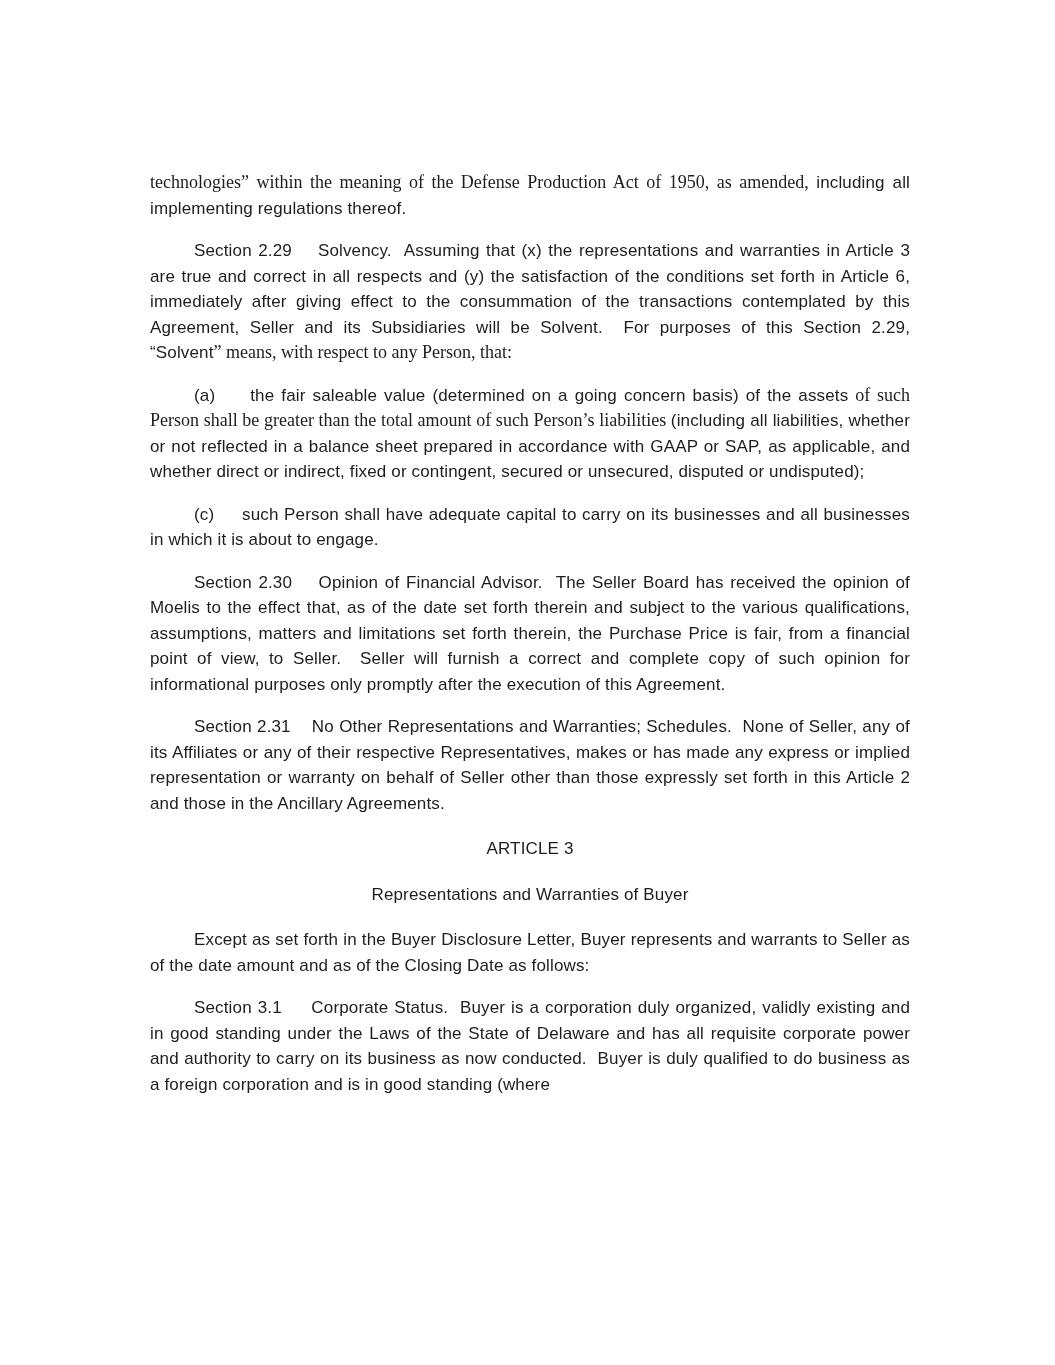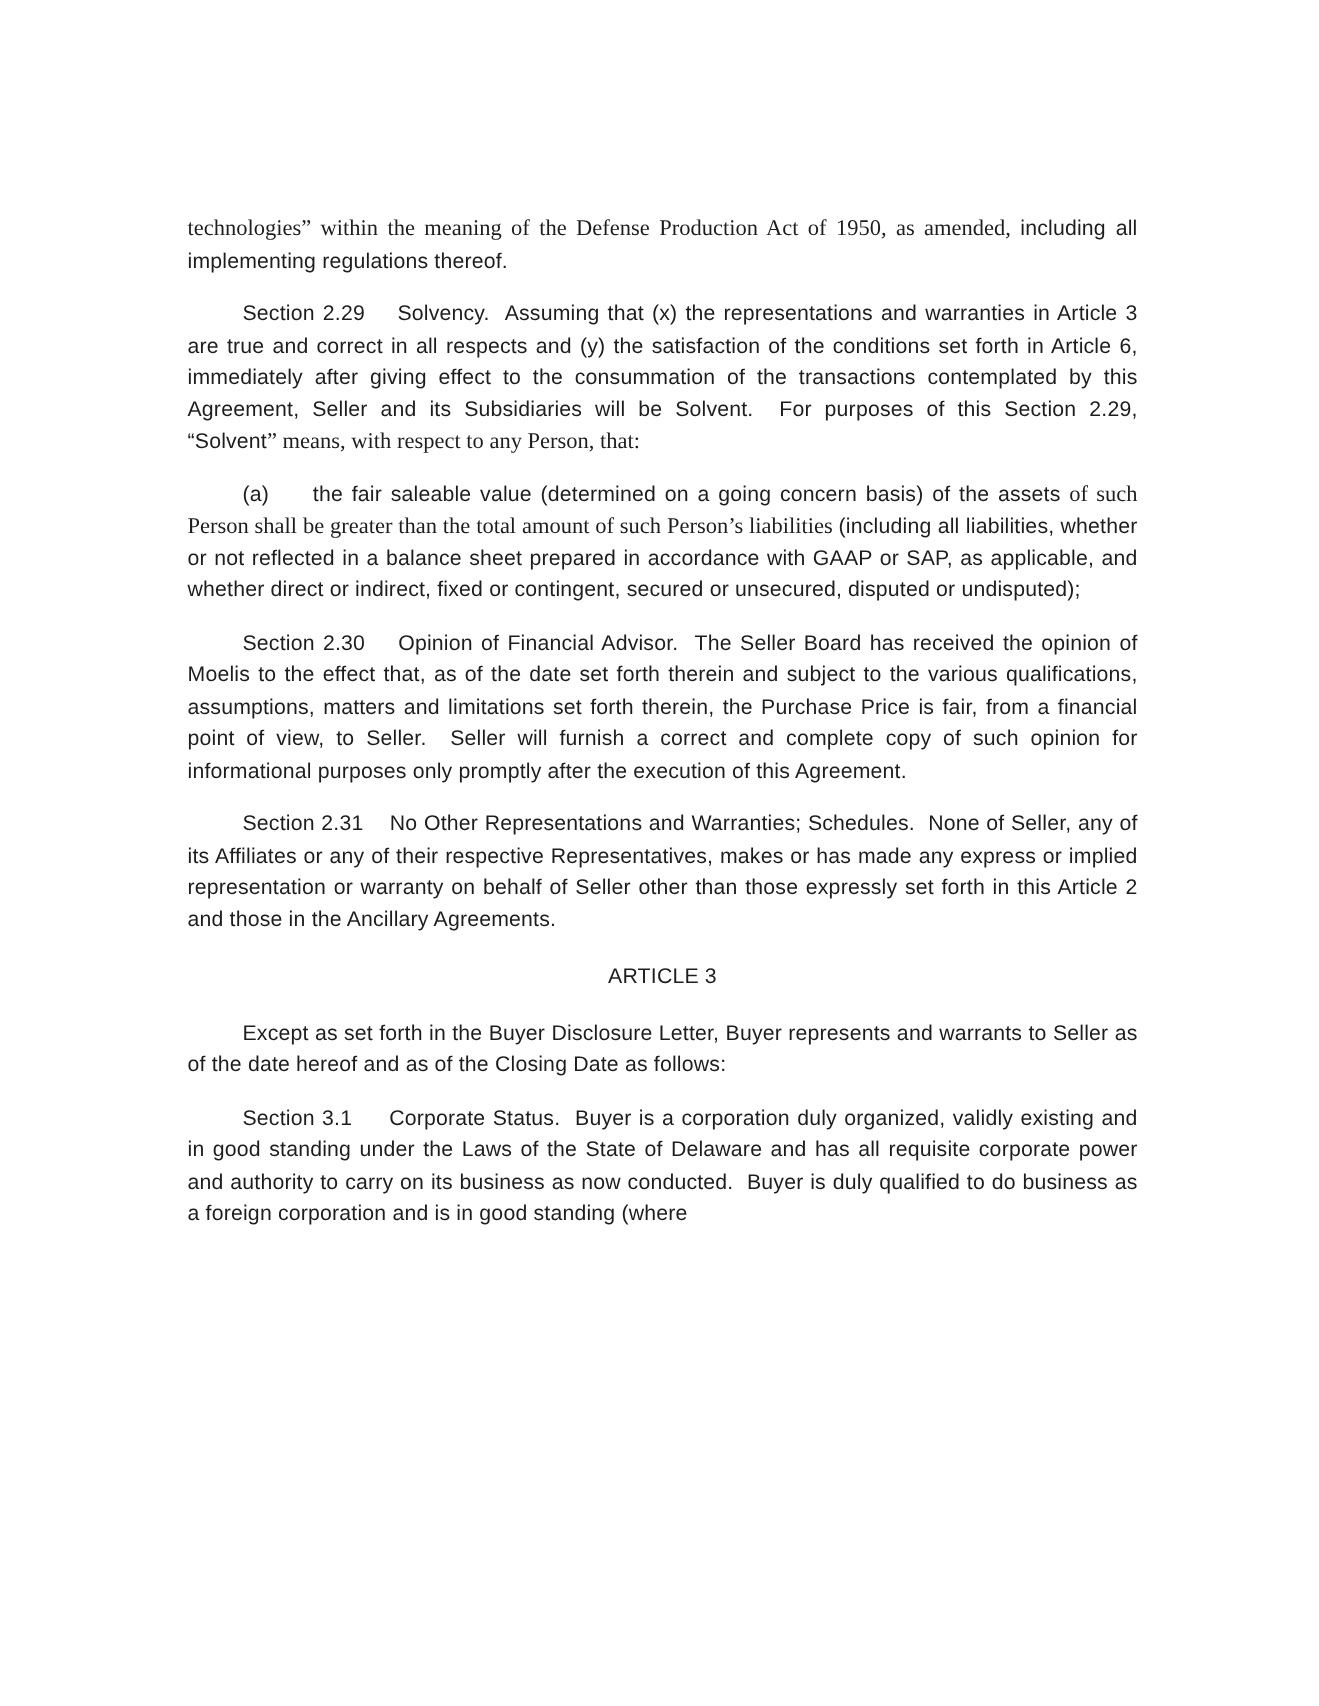--- a/index.html
+++ b/index.html
@@ -47,19 +47,21 @@
   }
 </style>
 </head>
 <body>
 
 <div class="page">
   <div class="doc" style="color: rgb(29, 29, 29);">
       <p class="para"><span class="serif">technologies” within the meaning of the Defense Production Act of 1950, as amended, </span><span>including all implementing regulations thereof.</span></p>
       <p class="para indent"><span>Section 2.29&nbsp;&nbsp;&nbsp; </span><span class="u">Solvency</span><span>.&nbsp; Assuming that (</span><span class="u">x</span><span>) the representations and warranties in </span><span class="u">Article 3</span><span> are true and correct in all respects and (</span><span class="u">y</span><span>) the satisfaction of the conditions set forth in </span><span class="u">Article 6</span><span>, immediately after giving effect to the consummation of the transactions contemplated by this Agreement, Seller and its Subsidiaries will be Solvent.&nbsp; For purposes of this </span><span class="u">Section 2.29</span><span>, “</span><span class="u">Solvent</span><span class="serif">” means, with respect to any Person, that:</span></p>
       <p class="para indent"><span>(a)&nbsp;&nbsp;&nbsp;&nbsp; the fair saleable value (determined on a going concern basis) of the assets </span><span class="serif">of such Person shall be greater than the total amount of such Person’s liabilities </span><span>(including all liabilities, whether or not reflected in a balance sheet prepared in accordance with GAAP or SAP, as applicable, and whether direct or indirect, fixed or contingent, secured or unsecured, disputed or undisputed);</span></p>
+      <p class="para indent"><span>(c)&nbsp;&nbsp;&nbsp;&nbsp; such Person shall have adequate capital to carry on its businesses and all businesses in which it is about to engage.</span></p>
       <p class="para indent"><span>Section 2.30&nbsp;&nbsp;&nbsp; </span><span class="u">Opinion of Financial Advisor</span><span>.&nbsp; The Seller Board has received the opinion of Moelis to the effect that, as of the date set forth therein and subject to the various qualifications, assumptions, matters and limitations set forth therein, the Purchase Price is fair, from a financial point of view, to Seller.&nbsp; Seller will furnish a correct and complete copy of such opinion for informational purposes only promptly after the execution of this Agreement.</span></p>
       <p class="para indent"><span>Section 2.31&nbsp;&nbsp;&nbsp; </span><span class="u">No Other Representations and Warranties; Schedules</span><span>.&nbsp; None of Seller, any of its Affiliates or any of their respective Representatives, makes or has made any express or implied representation or warranty on behalf of Seller other than those expressly set forth in this </span><span class="u">Article 2</span><span> and those in the Ancillary Agreements.</span></p>
       <p class="para center"><span>ARTICLE 3</span></p>
-      <p class="para indent"><span>Except as set forth in the Buyer Disclosure Letter, Buyer represents and warrants to Seller as of the date hereof and as of the Closing Date as follows:</span></p>
+      <p class="para center"><span class="u">Representations and Warranties of Buyer</span></p>
+      <p class="para indent"><span>Except as set forth in the Buyer Disclosure Letter, Buyer represents and warrants to Seller as of the date amount and as of the Closing Date as follows:</span></p>
       <p class="para indent"><span>Section 3.1&nbsp;&nbsp;&nbsp;&nbsp; </span><span class="u">Corporate Status</span><span>.&nbsp; Buyer is a corporation duly organized, validly existing and in good standing under the Laws of the State of Delaware and has all requisite corporate power and authority to carry on its business as now conducted.&nbsp; Buyer is duly qualified to do business as a foreign corporation and is in good standing (where</span></p>
     </div>
 </div>
 
 </body></html>

